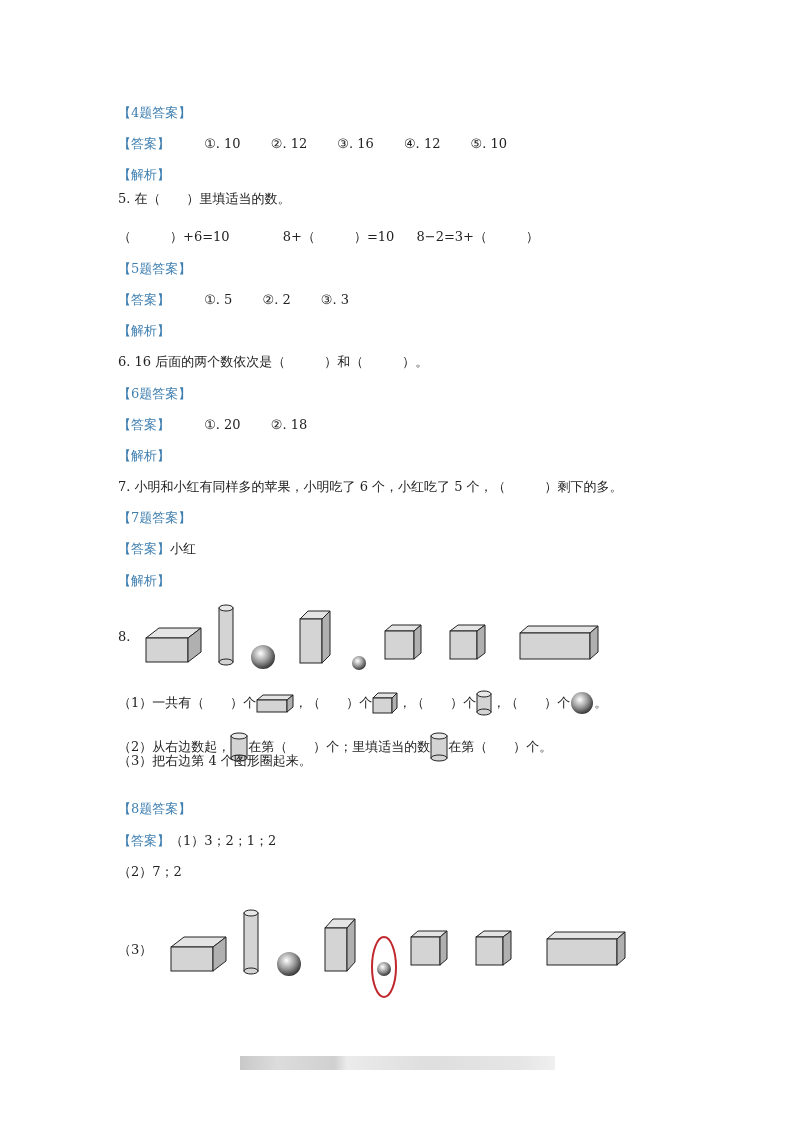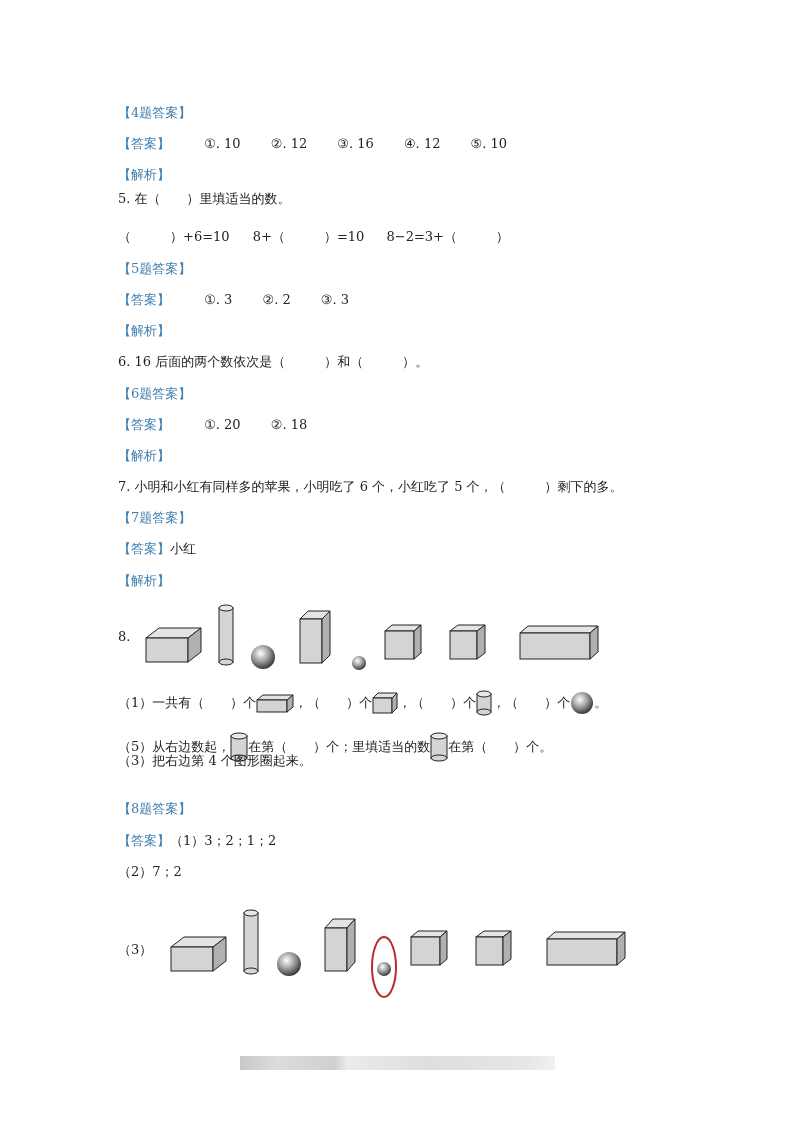--- a/index.html
+++ b/index.html
@@ -23,27 +23,27 @@
   <span class="ans" style="margin-left:26px">②. 12</span>
   <span class="ans" style="margin-left:26px">③. 16</span>
   <span class="ans" style="margin-left:26px">④. 12</span>
   <span class="ans" style="margin-left:26px">⑤. 10</span>
 </div>
 <div class="line tag" style="top:166px">【解析】</div>
 
 <div class="line" style="top:190px">5. 在（　　）里填适当的数。</div>
 <div class="line" style="top:228px">
   <span>（　　　）+6=10</span>
-  <span style="margin-left:19px">8+（　　　）=10</span>
+  <span style="margin-left:49px">8+（　　　）=10</span>
   <span style="margin-left:18px">8−2=3+（　　　）</span>
 </div>
 <div class="line tag" style="top:260px">【5题答案】</div>
 <div class="line" style="top:291px">
   <span class="tag">【答案】</span>
-  <span class="ans" style="margin-left:30px">①. 3</span>
+  <span class="ans" style="margin-left:30px">①. 5</span>
   <span class="ans" style="margin-left:26px">②. 2</span>
   <span class="ans" style="margin-left:26px">③. 3</span>
 </div>
 <div class="line tag" style="top:322px">【解析】</div>
 
 <div class="line" style="top:353px">6. 16 后面的两个数依次是（　　　）和（　　　）。</div>
 <div class="line tag" style="top:385px">【6题答案】</div>
 <div class="line" style="top:416px">
   <span class="tag">【答案】</span>
   <span class="ans" style="margin-left:30px">①. 20</span>
@@ -121,21 +121,21 @@
       <polygon points="20,6 25,1 25,16 20,21" fill="#b0b0b0" stroke="#222"></polygon>
     </svg><span>，（　　）个</span><svg class="inline-shape" width="16" height="26">
       <rect x="1" y="4" width="14" height="18" fill="#d4d4d4" stroke="#222"></rect>
       <ellipse cx="8" cy="4" rx="7" ry="3" fill="#e8e8e8" stroke="#222"></ellipse>
       <ellipse cx="8" cy="22" rx="7" ry="3" fill="#d4d4d4" stroke="#222"></ellipse>
     </svg><span>，（　　）个</span><svg class="inline-shape" width="24" height="24">
       <circle cx="12" cy="12" r="11" fill="url(#sg)"></circle>
     </svg><span>。</span>
 </div>
 <div class="line" style="top:732px">
-  <span>（5）从右边数起，</span><svg class="inline-shape" width="18" height="30">
+  <span>（2）从右边数起，</span><svg class="inline-shape" width="18" height="30">
       <rect x="1" y="4" width="16" height="22" fill="#d4d4d4" stroke="#222"></rect>
       <ellipse cx="9" cy="4" rx="8" ry="3" fill="#e8e8e8" stroke="#222"></ellipse>
       <ellipse cx="9" cy="26" rx="8" ry="3" fill="#d4d4d4" stroke="#222"></ellipse>
     </svg><span>在第（　　）个；里填适当的数</span><svg class="inline-shape" width="18" height="30">
       <rect x="1" y="4" width="16" height="22" fill="#d4d4d4" stroke="#222"></rect>
       <ellipse cx="9" cy="4" rx="8" ry="3" fill="#e8e8e8" stroke="#222"></ellipse>
       <ellipse cx="9" cy="26" rx="8" ry="3" fill="#d4d4d4" stroke="#222"></ellipse>
     </svg><span>在第（　　）个。</span>
 </div>
 <div class="line" style="top:752px">（3）把右边第 4 个图形圈起来。</div>

